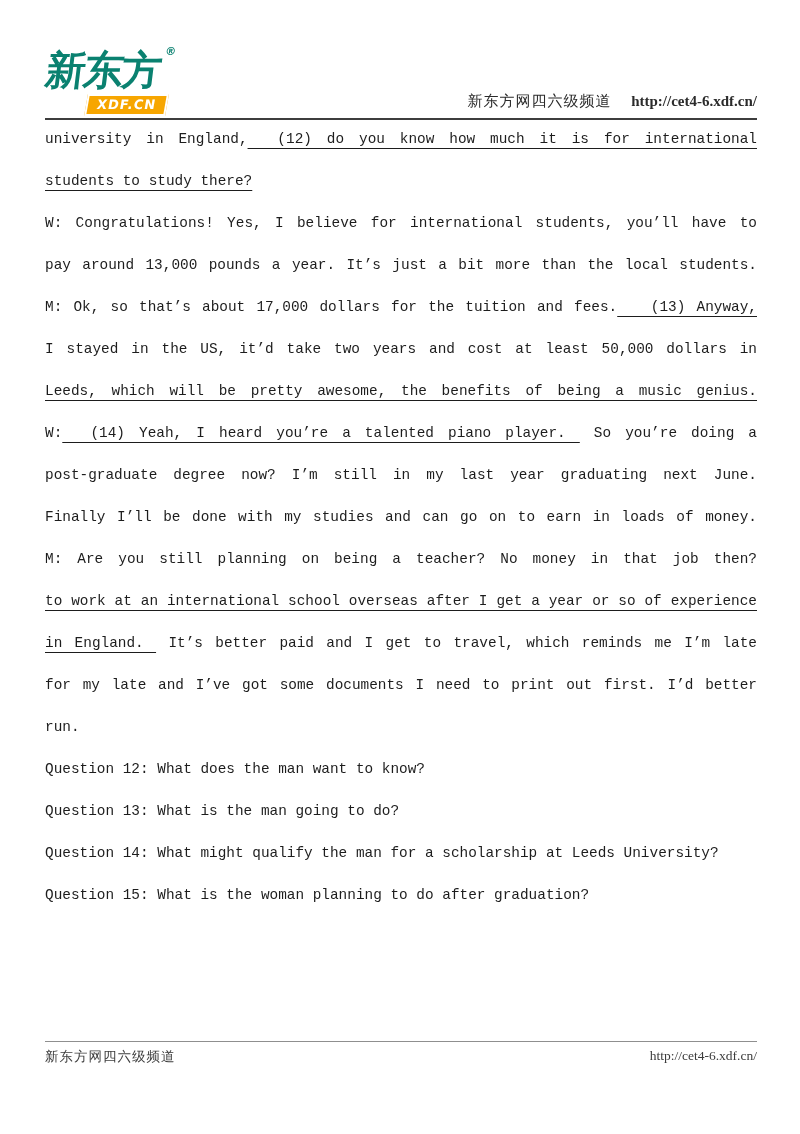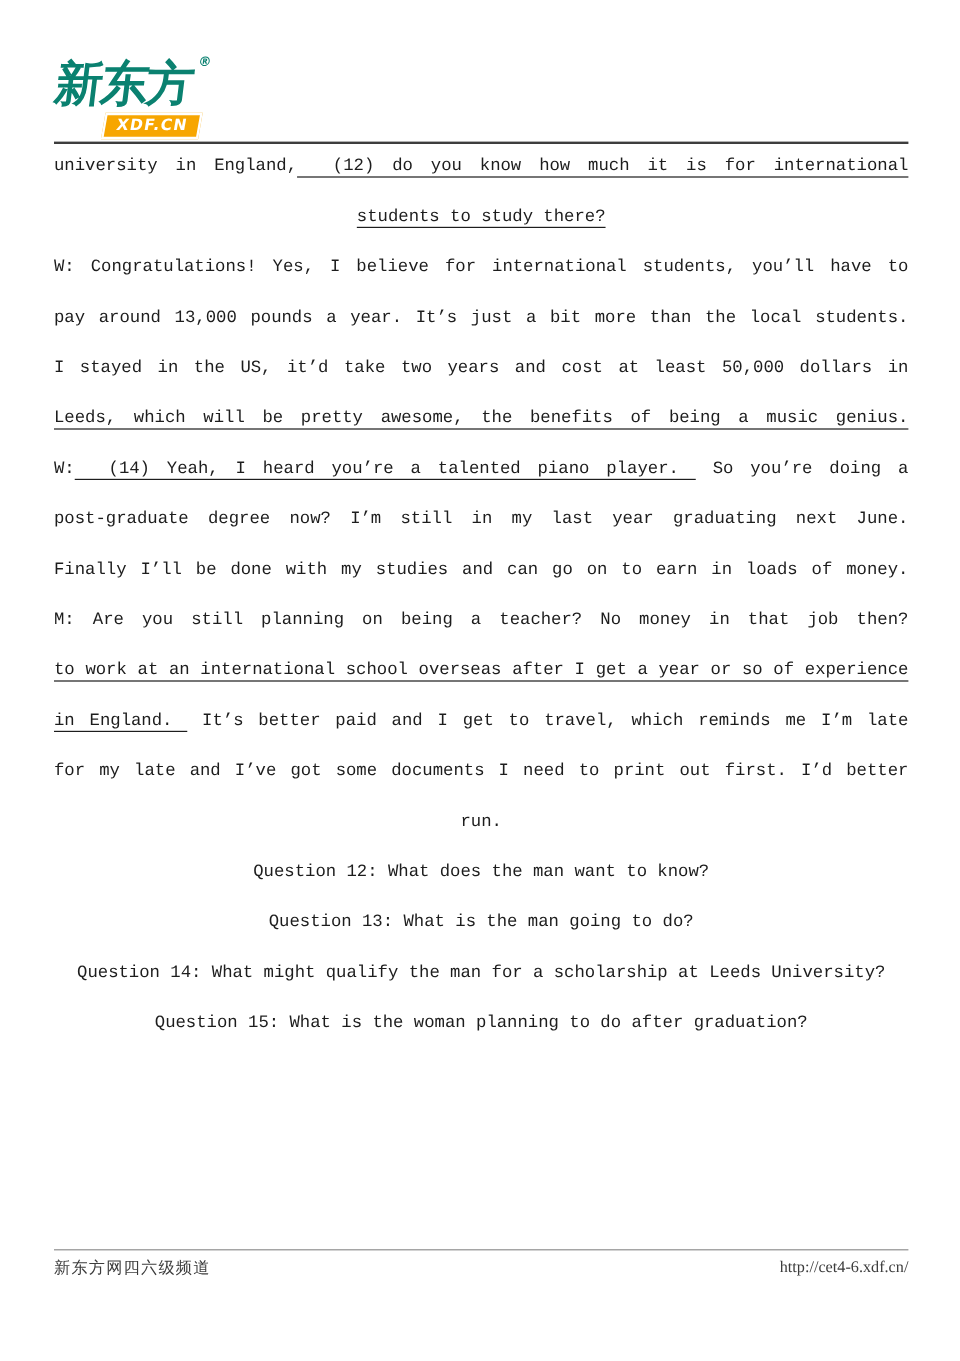--- a/index.html
+++ b/index.html
@@ -19,21 +19,21 @@
   .hdr-right{position:absolute;top:92px;left:45px;width:712px;text-align:right;
              font-size:15px;color:#2b2b2b;white-space:nowrap;}
   .hdr-right .channel{letter-spacing:1px;}
   .hdr-right .url{margin-left:16px;font-weight:bold;font-family:"Liberation Serif","DejaVu Serif",serif;}
   .hdr-rule{position:absolute;left:45px;top:118px;width:712px;height:2px;background:#3d3d3d;}
 
   
   .content{position:absolute;left:45px;top:118px;width:712px;}
   .tline{height:42px;line-height:42px;
          font-family:"Liberation Mono","DejaVu Sans Mono",monospace;
-         font-size:14.4px;color:#1d1d1d;text-align:center;white-space:normal;}
+         font-size:14.4px;color:#1d1d1d;text-align:left;white-space:normal;}
   .tline.just{text-align:justify;text-align-last:justify;}
   .u-seg{text-decoration:underline;text-underline-offset:5px;text-decoration-thickness:1.2px;}
 
   
   .ftr-rule{position:absolute;left:45px;top:1041px;width:712px;height:1px;background:#8f8f8f;}
   .ftr-left{position:absolute;left:45px;top:1048px;font-size:13.5px;color:#3c3c3c;letter-spacing:1px;}
   .ftr-right{position:absolute;top:1048px;left:45px;width:712px;text-align:right;
              font-size:13.5px;color:#3c3c3c;}
 </style>
 </head>
@@ -43,27 +43,32 @@
 
   <div class="logo">
     <div class="brand" style="color: rgb(10, 129, 112);">
       <span>新东方</span><span class="reg">®</span>
     </div>
     <div class="banner" style="background: rgb(247, 166, 0);">
       <span>XDF.CN</span>
     </div>
   </div>
 
+  <div class="hdr-right">
+    <span class="channel">新东方网四六级频道</span>
+    <span class="url">http://cet4-6.xdf.cn/</span>
+  </div>
   <div class="hdr-rule"></div>
 
   <div class="content">
       <div class="tline just"><span class="seg">university in England,</span><span class="u-seg">&nbsp;&nbsp;(12) do you know how much it is for international</span></div>
       <div class="tline"><span class="u-seg">students to study there?</span></div>
       <div class="tline just"><span class="seg">W: Congratulations! Yes, I believe for international students, you’ll have to</span></div>
       <div class="tline just"><span class="seg">pay around 13,000 pounds a year. It’s just a bit more than the local students.</span></div>
+      <div class="tline just"><span class="seg">M: Ok, so that’s about 17,000 dollars for the tuition and fees.</span><span class="u-seg">&nbsp;&nbsp;&nbsp;(13) Anyway,</span></div>
       <div class="tline just"><span class="seg">I stayed in the US, it’d take two years and cost at least 50,000 dollars in</span></div>
       <div class="tline just"><span class="u-seg">Leeds, which will be pretty awesome, the benefits of being a music genius.</span></div>
       <div class="tline just"><span class="seg">W:</span><span class="u-seg">&nbsp;&nbsp;(14) Yeah, I heard you’re a talented piano player.&nbsp;</span><span class="seg">&nbsp;So you’re doing a</span></div>
       <div class="tline just"><span class="seg">post-graduate degree now? I’m still in my last year graduating next June.</span></div>
       <div class="tline just"><span class="seg">Finally I’ll be done with my studies and can go on to earn in loads of money.</span></div>
       <div class="tline just"><span class="seg">M: Are you still planning on being a teacher? No money in that job then?</span></div>
       <div class="tline just"><span class="u-seg">to work at an international school overseas after I get a year or so of experience</span></div>
       <div class="tline just"><span class="u-seg">in England.&nbsp;</span><span class="seg">&nbsp;It’s better paid and I get to travel, which reminds me I’m late</span></div>
       <div class="tline just"><span class="seg">for my late and I’ve got some documents I need to print out first. I’d better</span></div>
       <div class="tline"><span class="seg">run.</span></div>

